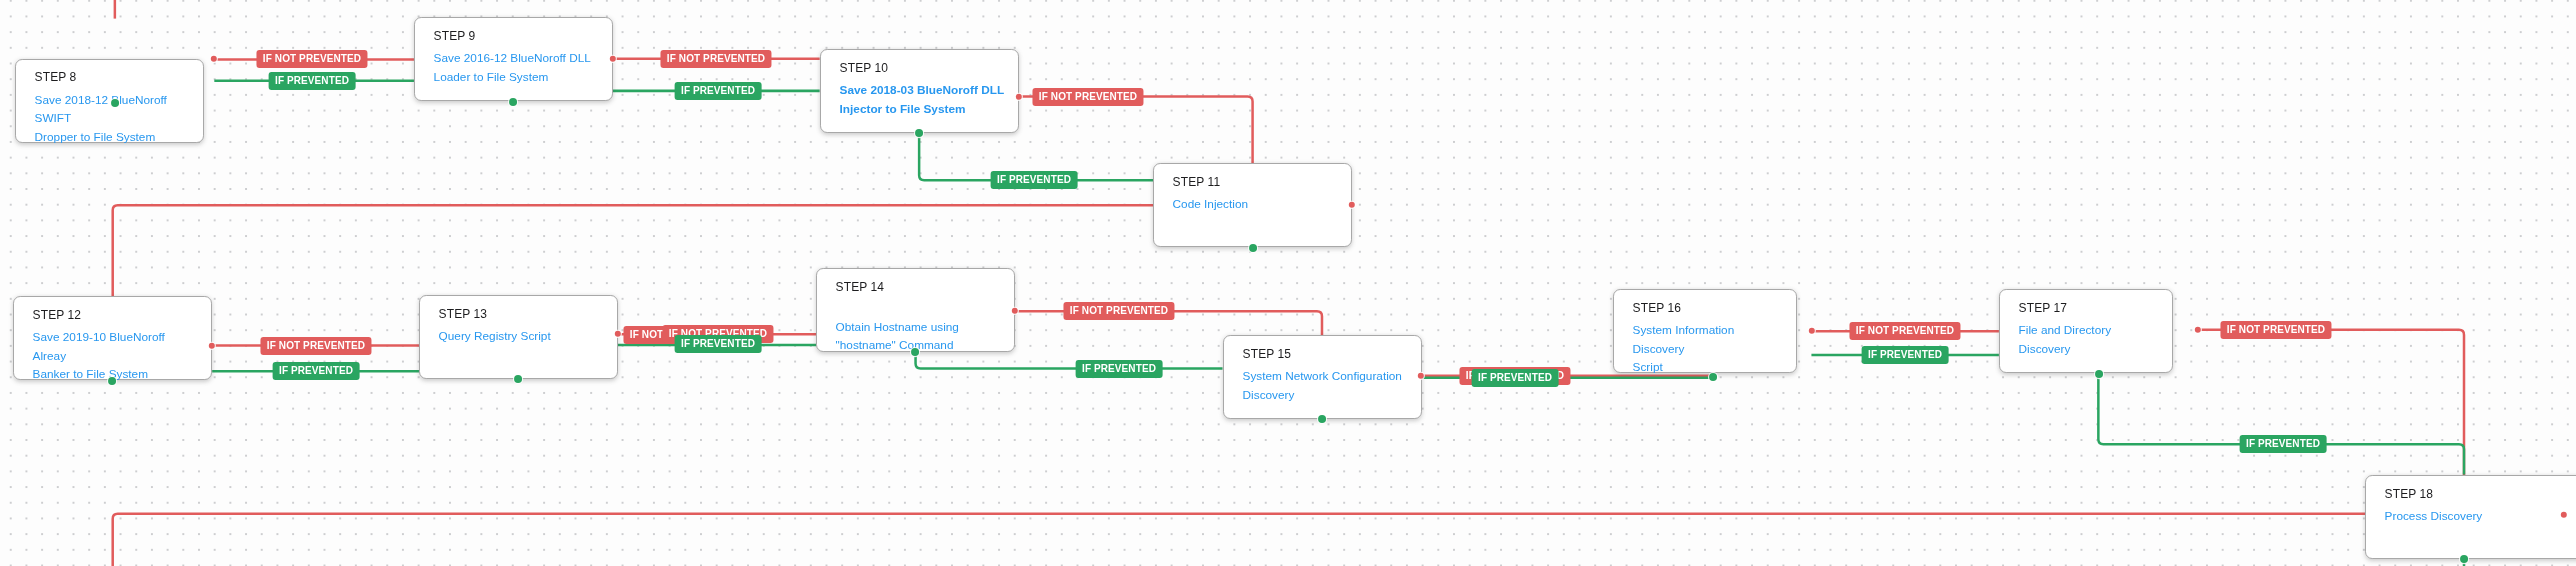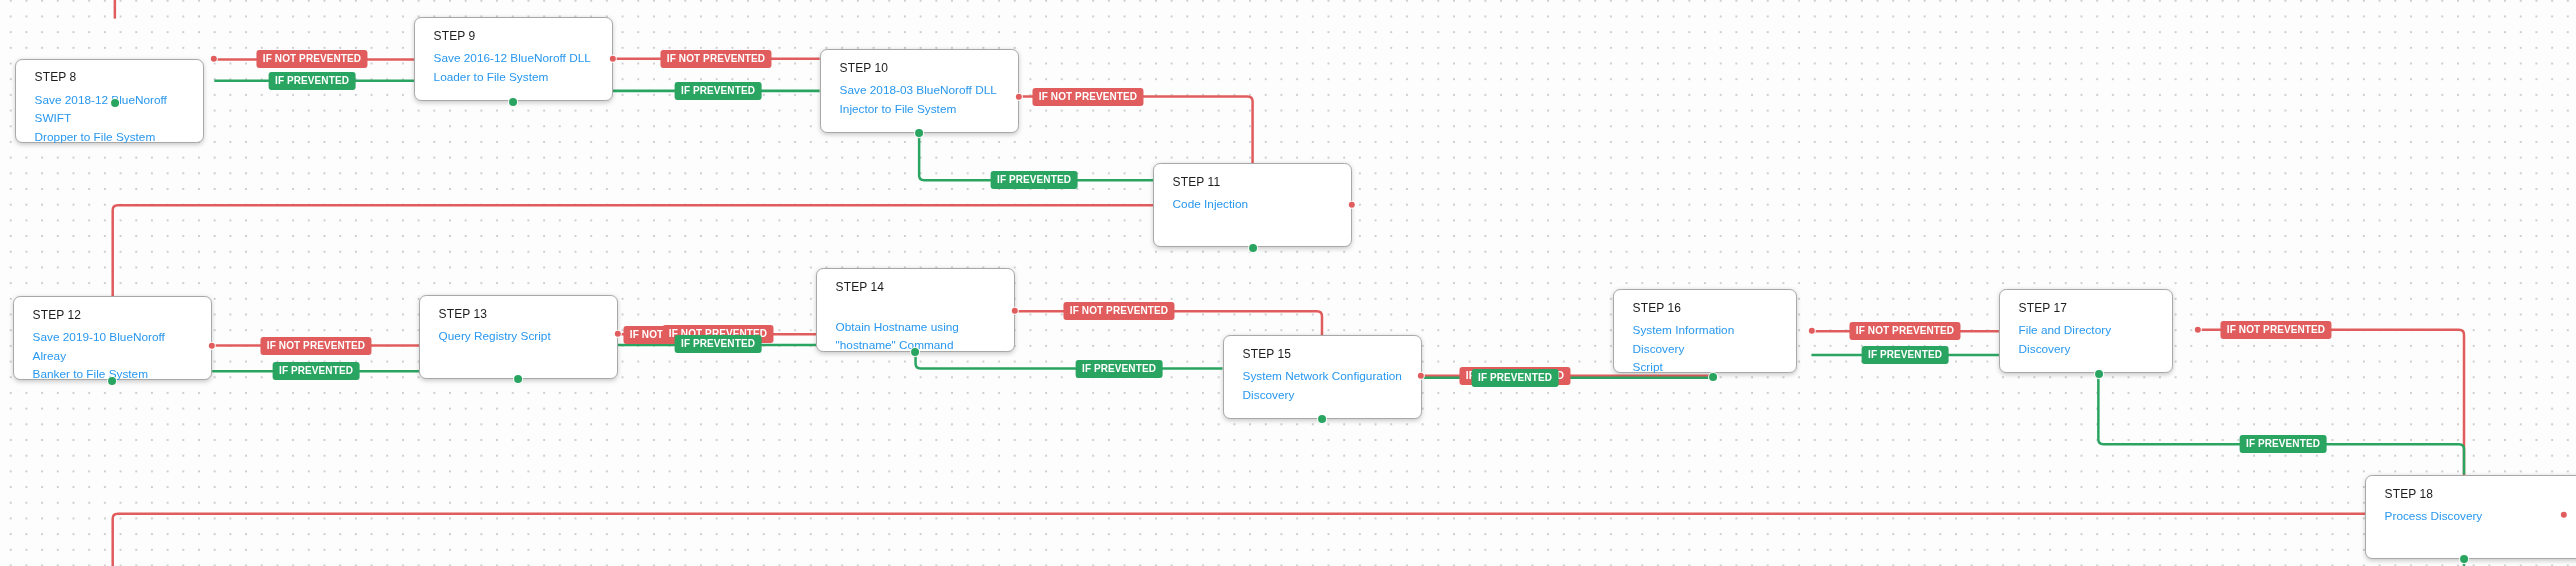--- a/index.html
+++ b/index.html
@@ -105,21 +105,21 @@
         <div class="node-desc" style="color: rgb(39, 151, 239);">Save 2018-12 BlueNoroff SWIFT
 Dropper to File System</div>
       </div>
       <div class="node" style="left: 414px; top: 17px; width: 199px; height: 84px;">
         <div class="node-title" style="color: rgb(29, 29, 31);">STEP 9</div>
         <div class="node-desc" style="color: rgb(39, 151, 239);">Save 2016-12 BlueNoroff DLL
 Loader to File System</div>
       </div>
       <div class="node" style="left: 820px; top: 49px; width: 199px; height: 84px;">
         <div class="node-title" style="color: rgb(29, 29, 31);">STEP 10</div>
-        <div class="node-desc" style="color: rgb(39, 151, 239);">Save 2018-03 BlueNoroff DLL
+        <div class="node-desc" style="color: rgb(39, 151, 239); font-weight: bold;">Save 2018-03 BlueNoroff DLL
 Injector to File System</div>
       </div>
       <div class="node" style="left: 1153px; top: 163px; width: 199px; height: 84px;">
         <div class="node-title" style="color: rgb(29, 29, 31);">STEP 11</div>
         <div class="node-desc" style="color: rgb(39, 151, 239);">Code Injection</div>
       </div>
       <div class="node" style="left: 13px; top: 296px; width: 199px; height: 84px;">
         <div class="node-title" style="color: rgb(29, 29, 31);">STEP 12</div>
         <div class="node-desc" style="color: rgb(39, 151, 239);">Save 2019-10 BlueNoroff Alreay
 Banker to File System</div>

